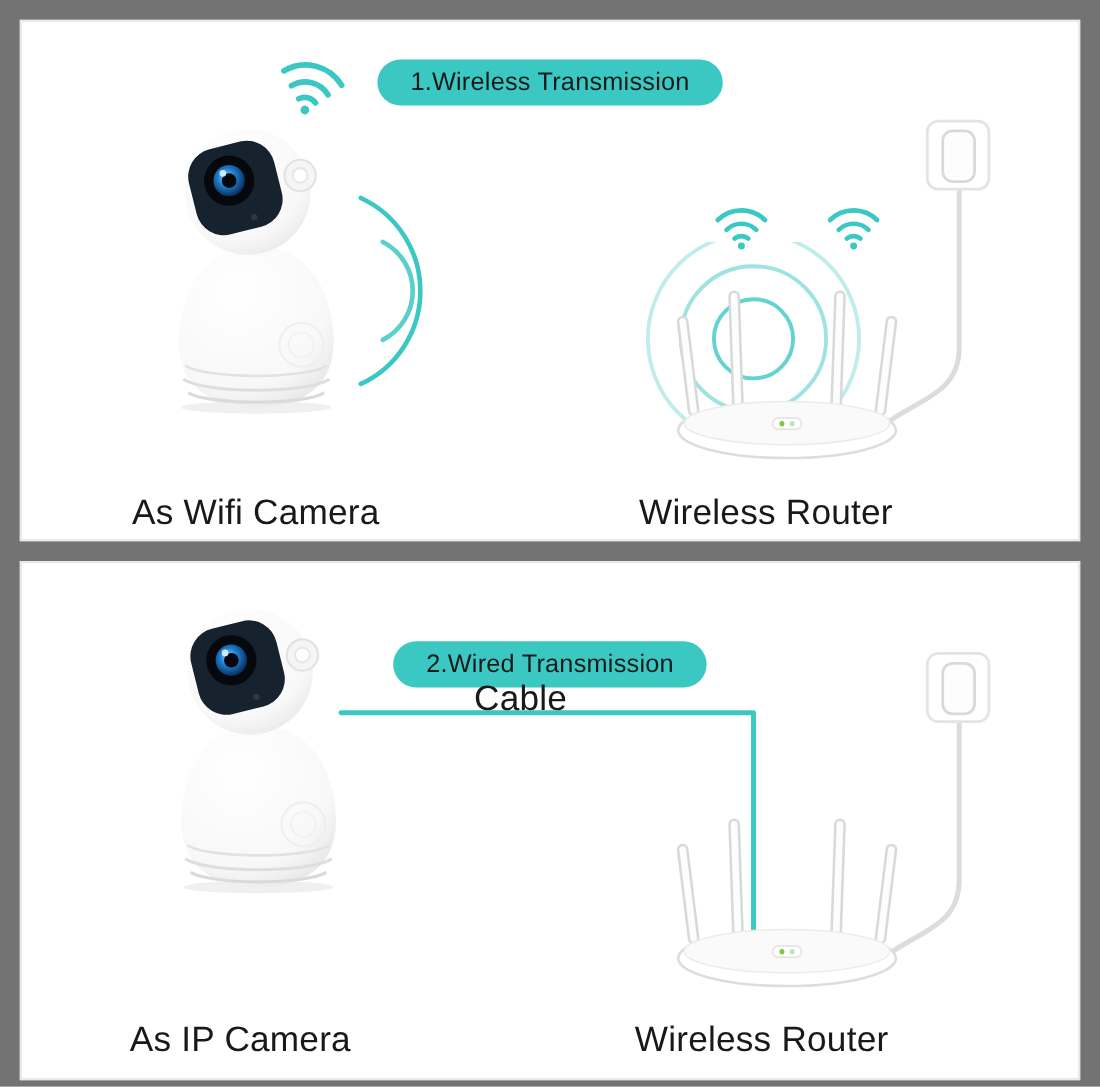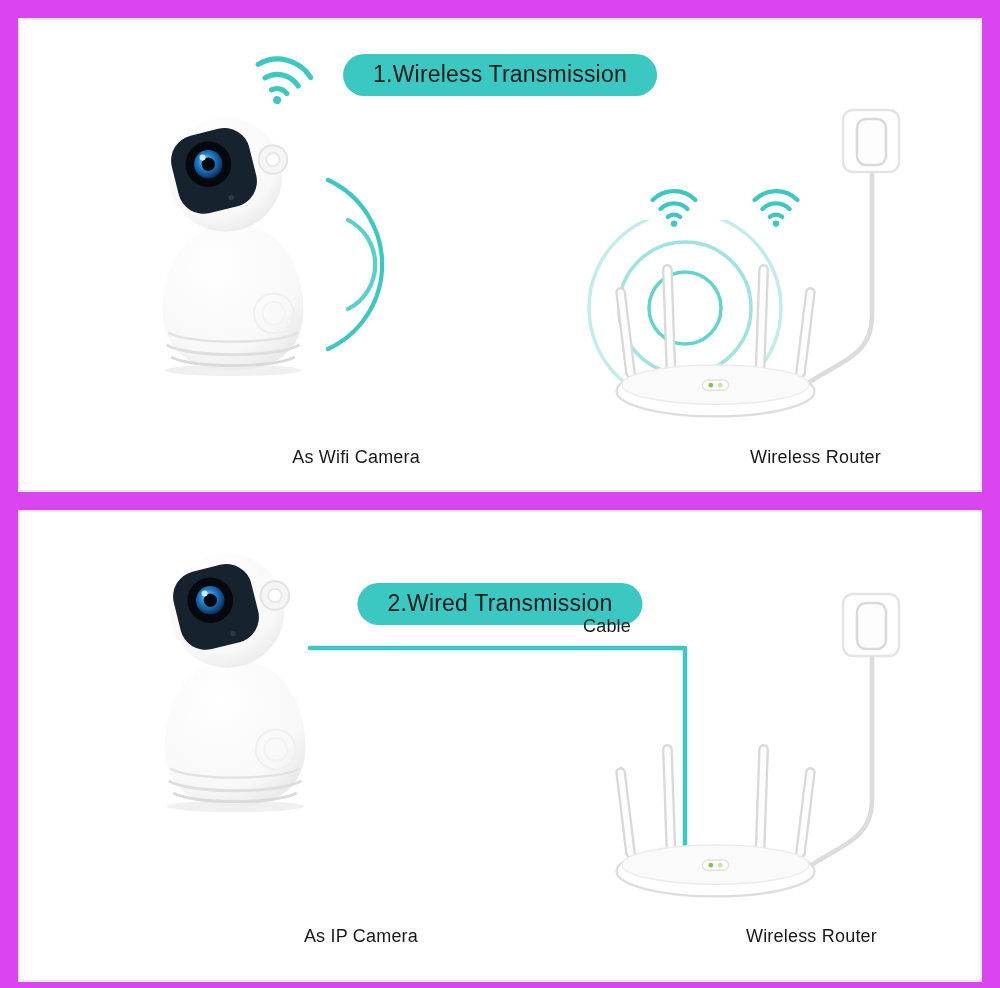--- a/index.html
+++ b/index.html
@@ -4,21 +4,21 @@
 <style>
   * { box-sizing: border-box; margin: 0; padding: 0; }
   html, body { background: #ffffff; }
   body {
     width: 1000px; height: 988px;
     font-family: "Liberation Sans", sans-serif;
     color: var(--text, #191919);
     position: relative;
     overflow: hidden;
   }
-  .page { position: relative; width: 1000px; height: 988px; background:#d946ef; }
+  .page { position: relative; width: 1000px; height: 988px; background:#737373; }
   .panel {
     position: absolute;
     left: 18px;
     width: 964px;
     background: #ffffff;
     border: 2px solid var(--panel-border, #e9e9e9);
   }
   .panel-1 { top: 18px;  height: 474px; }
   .panel-2 { top: 510px; height: 472px; }
 
@@ -34,22 +34,22 @@
     line-height: 1;
     padding: 9px 30px 10px 30px;
     border-radius: 22px;
     white-space: nowrap;
     letter-spacing: 0.2px;
   }
   .panel-2 .pill { top: 26px; margin-top: 45px; }
 
   .label {
     position: absolute;
-    font-size: 18px;
-    text-align: right;
+    font-size: 32px;
+    text-align: left;
     color: var(--text, #191919);
     letter-spacing: 0.2px;
   }
   .p1-cam-label    { left: 100px; top: 427px; width: 300px; }
   .p1-router-label { left: 561px; top: 427px; width: 300px; }
   .p2-cam-label    { left:  98px; top: 414px; width: 300px; }
   .p2-router-label { left: 557px; top: 414px; width: 300px; }
   .p2-cable-label  { left: 411px; top: 104px; width: 200px; }
 
   

